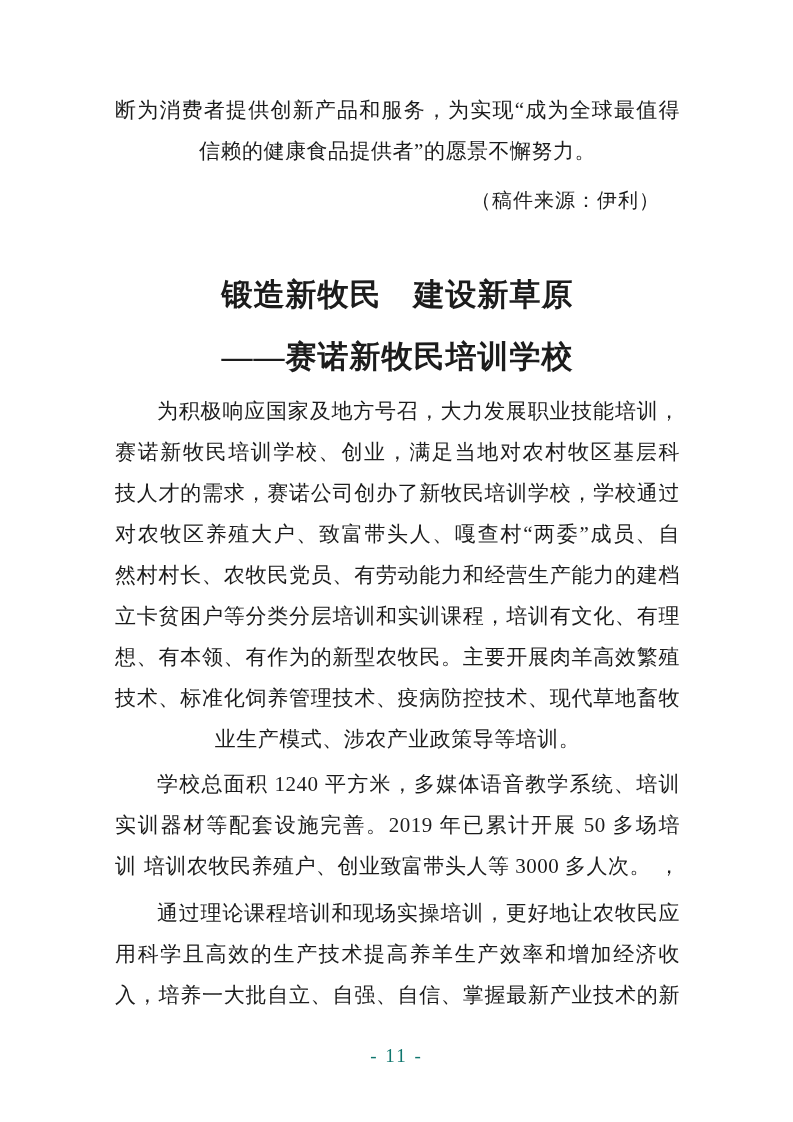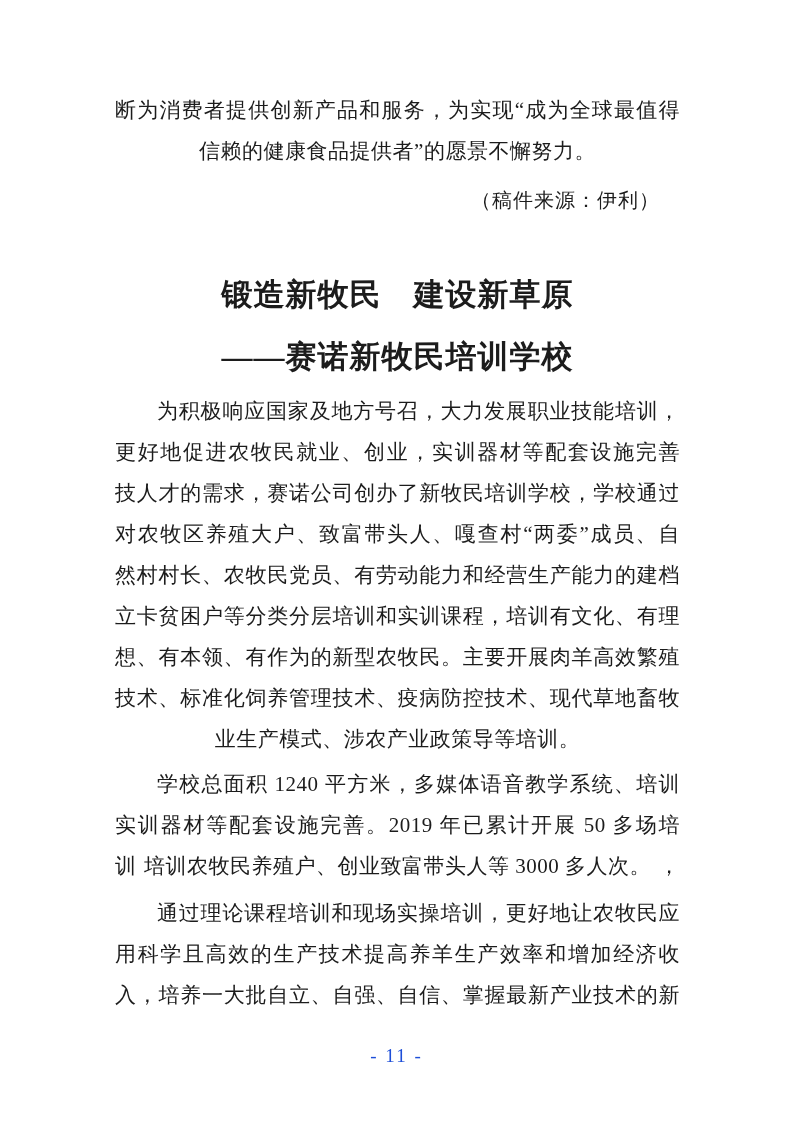--- a/index.html
+++ b/index.html
@@ -67,21 +67,21 @@
   .para-2 { margin-top: 4px; }
   .para-3 { margin-top: 6px; }
   .page-footer {
     position: absolute;
     top: 1042px;
     left: 0;
     width: 793px;
     text-align: center;
     font-size: 19px;
     line-height: 28px;
-    color: #1d4ed8;
+    color: #0f766e;
     letter-spacing: 2px;
   }
 </style>
 </head>
 <body>
 
 <div class="page">
   <div class="content">
 
     <div class="intro-block">
@@ -89,21 +89,21 @@
       <div class="bodyline">信赖的健康食品提供者”的愿景不懈努力。</div>
     </div>
 
     <div class="source-line">（稿件来源：伊利）</div>
 
     <div class="article-title">锻造新牧民　建设新草原</div>
     <div class="article-subtitle">——赛诺新牧民培训学校</div>
 
     <div class="para-1">
       <div class="bodyline fill indent">为积极响应国家及地方号召，大力发展职业技能培训，</div>
-      <div class="bodyline fill">更好地促进农牧民就业、创业，实训器材等配套设施完善</div>
+      <div class="bodyline fill">赛诺新牧民培训学校、创业，满足当地对农村牧区基层科</div>
       <div class="bodyline fill">技人才的需求，赛诺公司创办了新牧民培训学校，学校通过</div>
       <div class="bodyline fill">对农牧区养殖大户、致富带头人、嘎查村“两委”成员、自</div>
       <div class="bodyline fill">然村村长、农牧民党员、有劳动能力和经营生产能力的建档</div>
       <div class="bodyline fill">立卡贫困户等分类分层培训和实训课程，培训有文化、有理</div>
       <div class="bodyline fill">想、有本领、有作为的新型农牧民。主要开展肉羊高效繁殖</div>
       <div class="bodyline fill">技术、标准化饲养管理技术、疫病防控技术、现代草地畜牧</div>
       <div class="bodyline">业生产模式、涉农产业政策导等培训。</div>
     </div>
 
     <div class="para-2">

